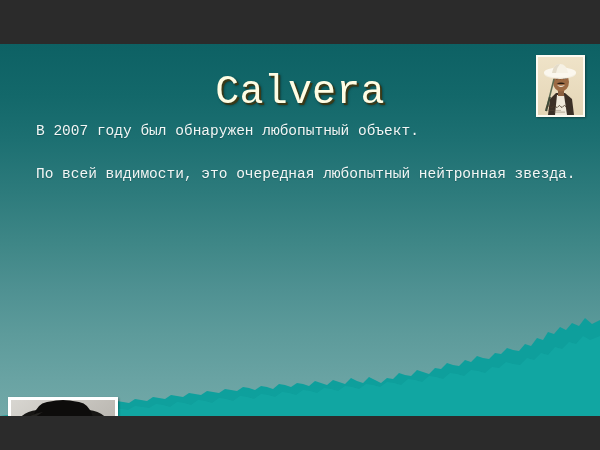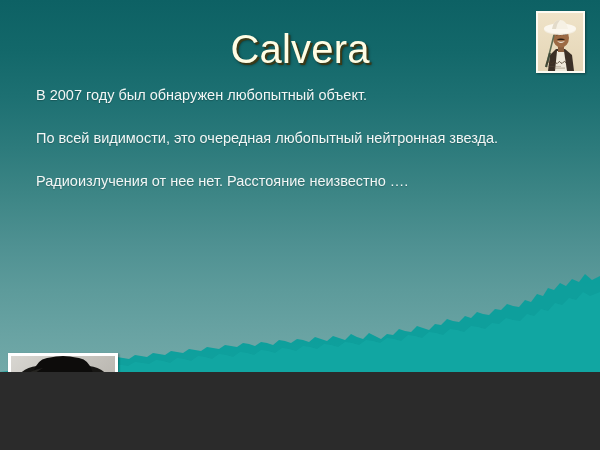--- a/index.html
+++ b/index.html
@@ -6,31 +6,32 @@
   html, body {
     margin: 0;
     padding: 0;
     background: #2b2b2b;
   }
   .slide {
     position: relative;
     width: 600px;
     height: 372px;
     overflow: hidden;
-    font-family: Liberation Sans, sans-serif;
+    font-family: Liberation Mono, monospace;
     background: linear-gradient(to bottom,
         #0d6164 0%,
         #13686a 14%,
         #1d7072 26%,
         #2d7b7c 40%,
         #3f8787 54%,
         #4f9192 66%,
         #5d9b9b 78%,
         #69a3a3 90%,
         #72a9a8 100%);
+    margin-top: 44px;
   }
 
   
   .ridge {
     position: absolute;
     left: 0;
     bottom: 0;
     width: 600px;
     height: 120px;
     pointer-events: none;
@@ -49,21 +50,21 @@
     color: #fffde4;
     text-shadow: 2px 2px 0 #3a3a18, 2px 2px 3px rgba(0,0,0,.55);
     letter-spacing: .2px;
     margin: 0;
   }
 
   
   .body-text {
     position: absolute;
     left: 36px;
-    top: 86px;
+    top: 78px;
     width: 540px;
   }
   .body-line {
     color: #f2f7f6;
     font-size: 14.5px;
     line-height: 1.25;
     margin: 0 0 25px 0;
     text-shadow: 0 1px 1px rgba(0,0,0,.22);
     white-space: nowrap;
   }
@@ -129,21 +130,20 @@
              L170,111 L163,109 L156,108 L149,112 L142,111 L135,110 L128,114
              L121,113 L114,112 L107,116 L100,115 L93,115 L86,118 L79,117
              L72,117 L65,119 L58,119 L51,120 L0,120 Z" fill="#13a8a4" opacity="0.75"></path>
   </svg>
 
   <h1 class="title">Calvera</h1>
 
   <div class="body-text">
     <p class="body-line">В 2007 году был обнаружен любопытный объект.</p>
     <p class="body-line">По всей видимости, это очередная любопытный нейтронная звезда.</p>
-    <p class="body-line">Радиоизлучения от нее нет. Расстояние неизвестно ….</p>
   </div>
 
   <div class="photo-frame photo-tr">
     <svg class="photo-inner" viewBox="0 0 45 58" preserveAspectRatio="none">
       <defs>
         <linearGradient id="sepiaBg" x1="0" y1="0" x2="0" y2="1">
           <stop offset="0%" stop-color="#efe3c8"></stop>
           <stop offset="100%" stop-color="#e4d5b6"></stop>
         </linearGradient>
       </defs>

